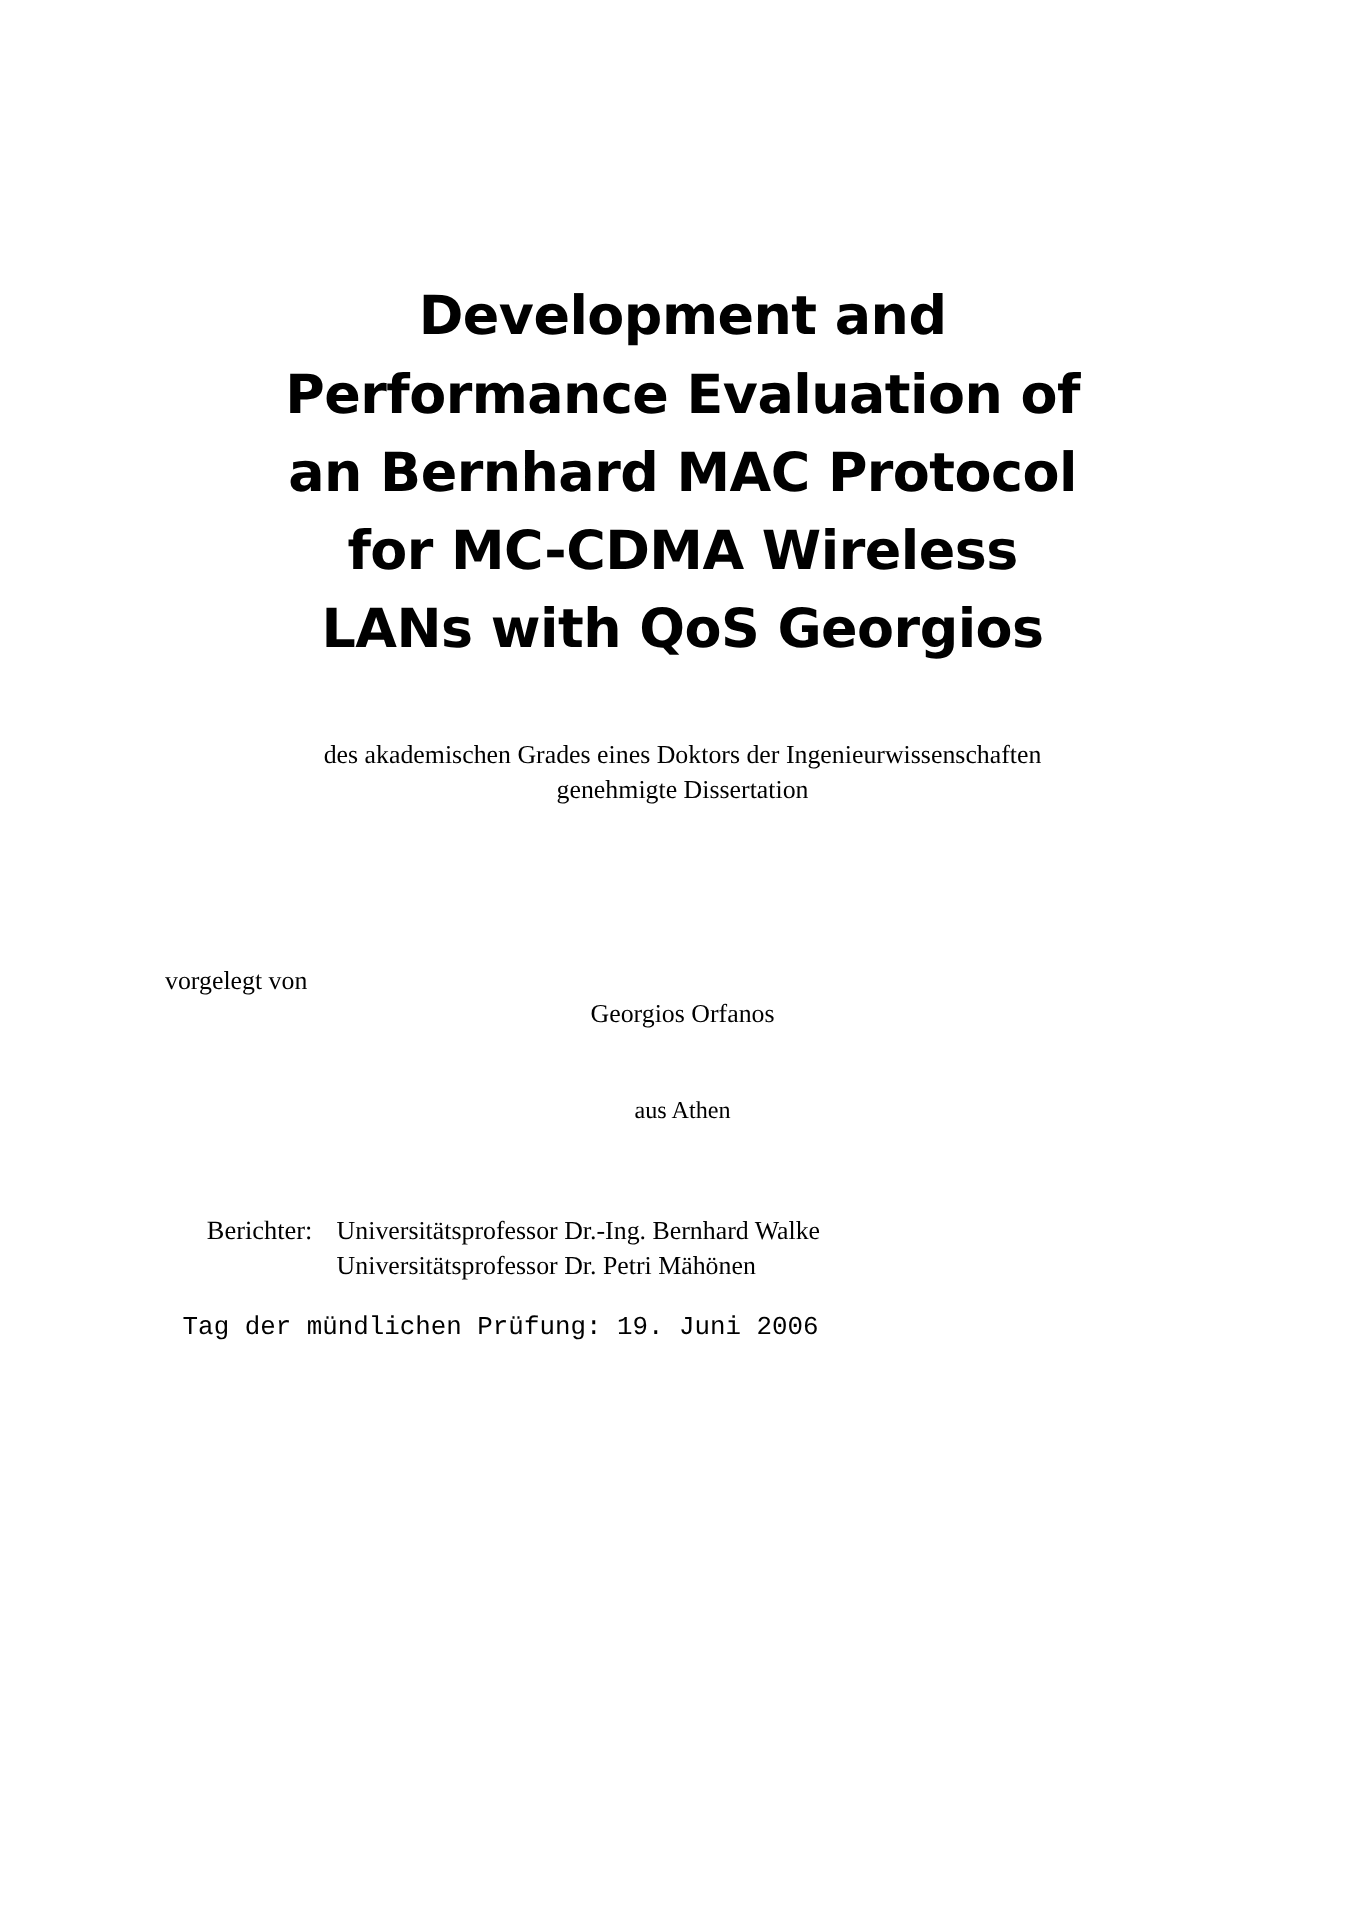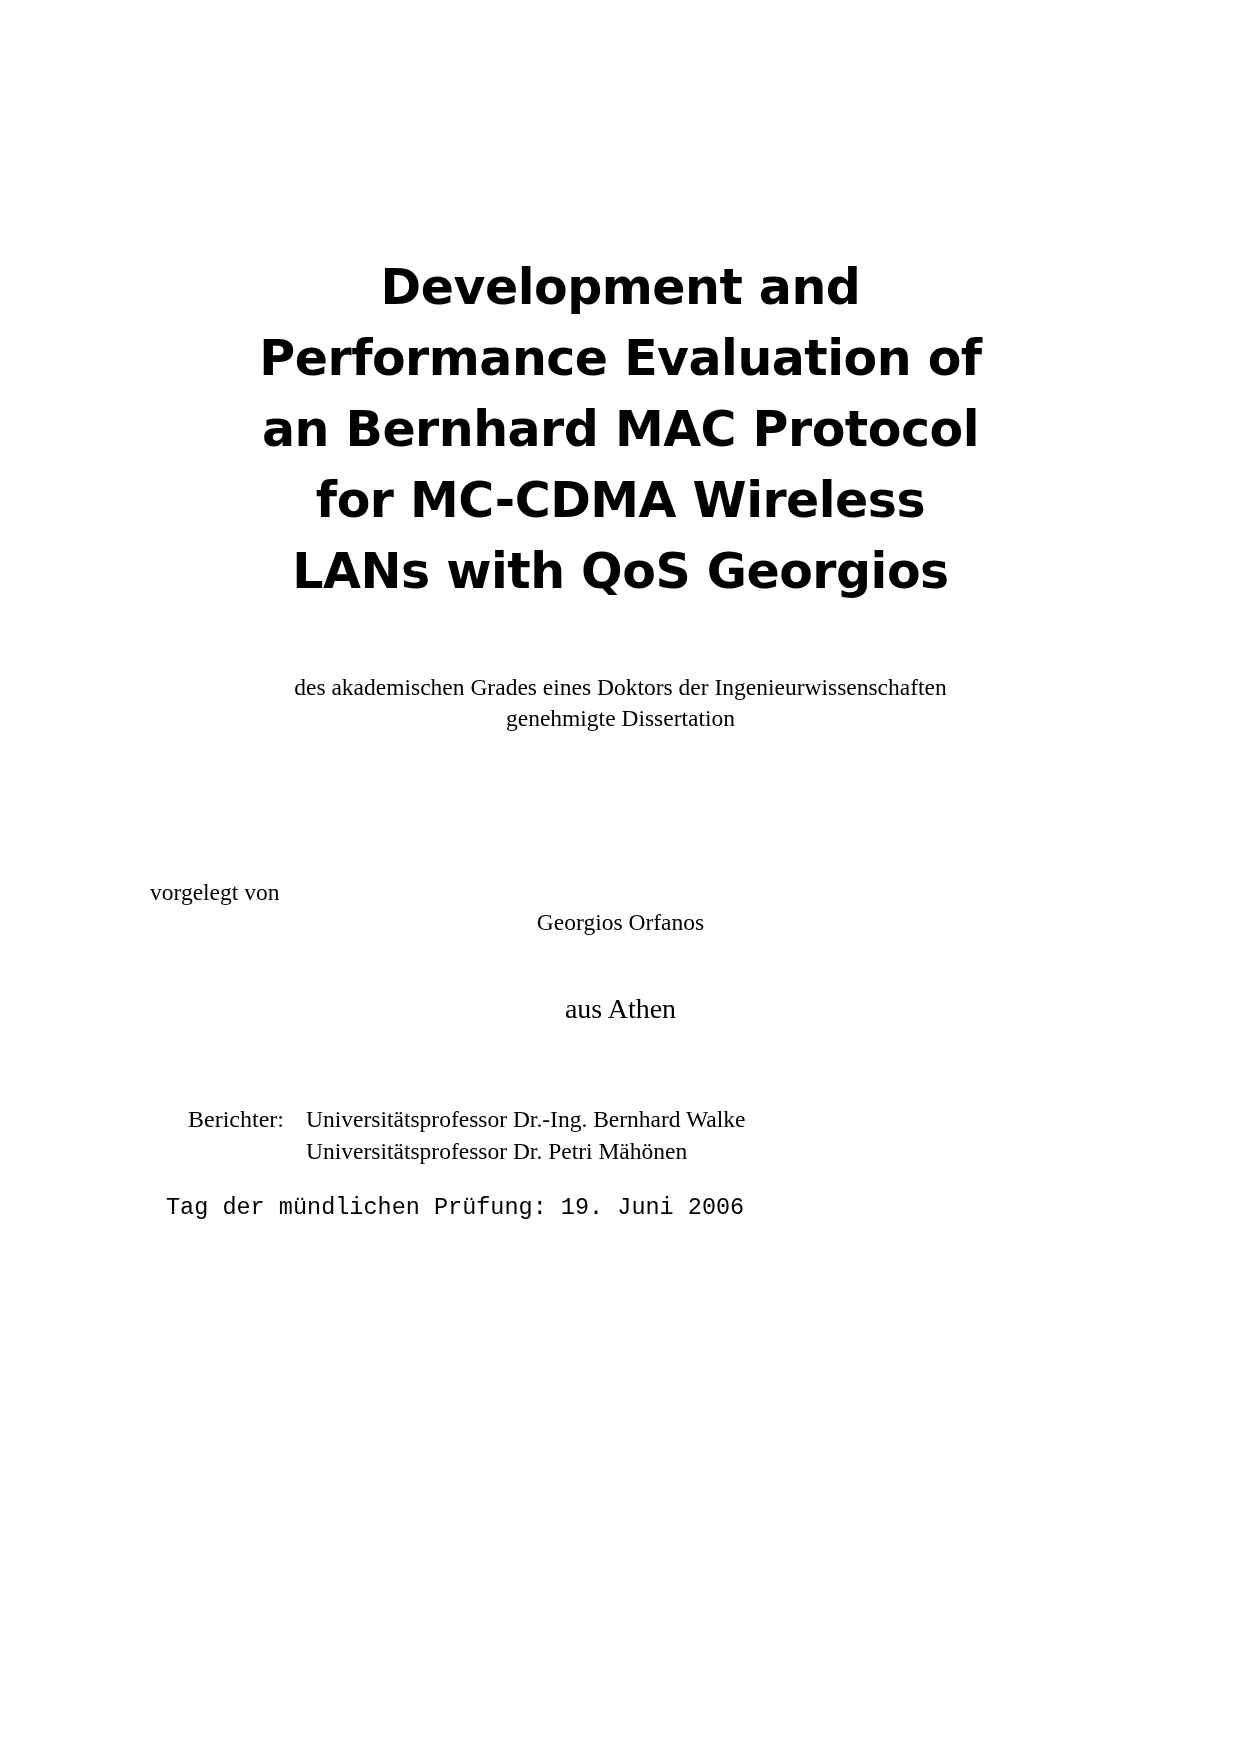--- a/index.html
+++ b/index.html
@@ -86,21 +86,21 @@
   }
   .origin-block {
     position: absolute;
     top: 992px;
     left: 150px;
     width: 941px;
     text-align: center;
   }
   .origin-line {
     font-family: "Liberation Serif", serif;
-    font-size: 28px;
+    font-size: 22px;
     line-height: 33px;
   }
 
   
   .reviewers-block {
     position: absolute;
     top: 1103px;
     left: 166px;
     width: 900px;
   }

